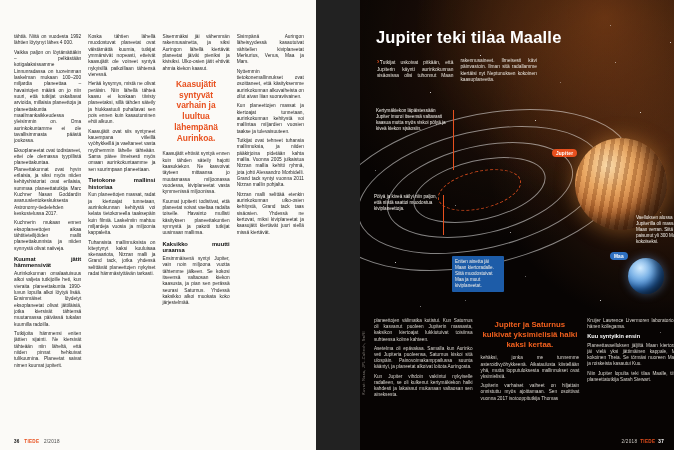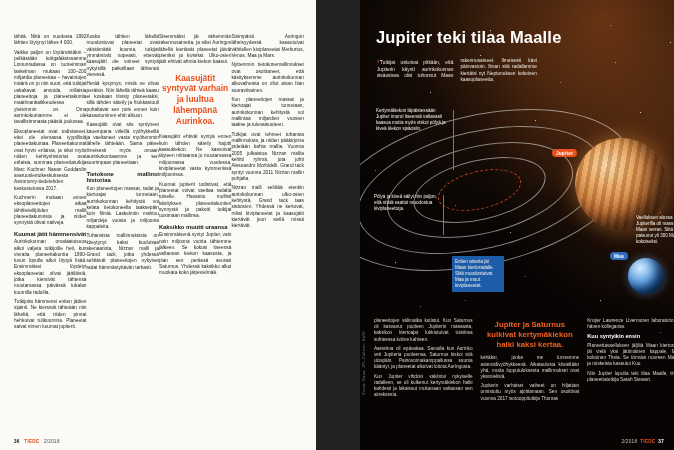--- a/index.html
+++ b/index.html
@@ -3,21 +3,21 @@
 <meta charset="utf-8">
 <style>
   * { box-sizing: border-box; margin: 0; padding: 0; }
   html,body { width: 674px; height: 450px; }
   body { font-family: "Liberation Sans", sans-serif; background:#222; }
   .spread { display:flex; width:674px; height:450px; }
   .page { position:relative; overflow:hidden; }
 
   
   .page-left { width:337px; background:#fbfaf7; color:#1c1c1c; padding:34px 12px 16px 14px; }
-  .cols { display:flex; height:388px; overflow:hidden; }
+  .cols { display:flex; gap:7px; height:388px; overflow:hidden; }
   .col { flex:1; font-size:4.8px; line-height:1.32; text-align:justify; color:#262626; }
   .col p { margin-bottom:3px; }
   .col h3 { font-size:5.8px; font-weight:bold; color:#111; margin:4px 0 2px; line-height:1.15; }
   .pullquote { color:#e8501e; font-weight:bold; font-size:8.4px; line-height:1.28; text-align:center; margin:7px 1px 8px; }
   .footer-left { position:absolute; left:14px; bottom:6px; font-size:4.6px; color:#444; letter-spacing:.3px; }
   .footer-left .pageno { font-weight:bold; color:#111; margin-right:3px; }
   .footer-left .brand { font-weight:bold; color:#e8501e; margin-right:3px; }
 
   
   .page-right {
@@ -166,21 +166,21 @@
     <div class="chip chip-jupiter">Jupiter</div>
     <div class="chip chip-earth">Maa</div>
 
     <div class="rp-bottom">
       <div class="rp-col">
         <p>planeettojen välimatka kutistui. Kun Saturnus oli kasvanut puoleen Jupiterin massasta, kaksikon kiertoajat lukkiutuivat toisiinsa suhteessa kolme kahteen.</p>
         <p>Asetelma oli epävakaa. Samalla kun Aurinko veti Jupiteria puoleensa, Saturnus kiskoi sitä ulospäin. Painovoimakamppailussa suunta kääntyi, ja planeetat alkoivat loitota Auringosta.</p>
         <p>Kun Jupiter vihdoin vakiintui nykyiselle radalleen, se oli kulkenut kertymäkiekon halki kahdesti ja lakaissut mukanaan valtaosan sen aineksesta.</p>
       </div>
       <div class="rp-col">
-        <div class="rp-quote">Jupiter ja Saturnus kulkivat kertymäkiekon halki kaksi kertaa.</div>
+        <div class="rp-quote">Jupiter ja Saturnus kulkivat yksimielisiä halki kaksi kertaa.</div>
         <p>kehäksi, jonka me tunnemme asteroidivyöhykkeenä. Aikataulusta kiistellään yhä, mutta lopputuloksesta mallinnukset ovat yksimielisiä.</p>
         <p>Jupiterin varhaiset vaiheet on hiljattain onnistuttu myös ajoittamaan. Sen osoittivat vuonna 2017 isotooppitutkija Thomas</p>
       </div>
       <div class="rp-col">
         <p>Kruijer Lawrence Livermoren laboratoriosta ja hänen kollegansa.</p>
         <div class="rp-h">Kuu syntyikin ensin</div>
         <p>Planeettavaelluksen jäljiltä Maan kiertoradalle jäi vielä yksi jättimäinen kappale, Marsin kokoinen Theia. Se törmäsi nuoreen Maahan, ja roiskeista kasautui Kuu.</p>
         <p>Niin Jupiter lopulta teki tilaa Maalle, tiivistää planeettatutkija Sarah Stewart.</p>
       </div>
     </div>

